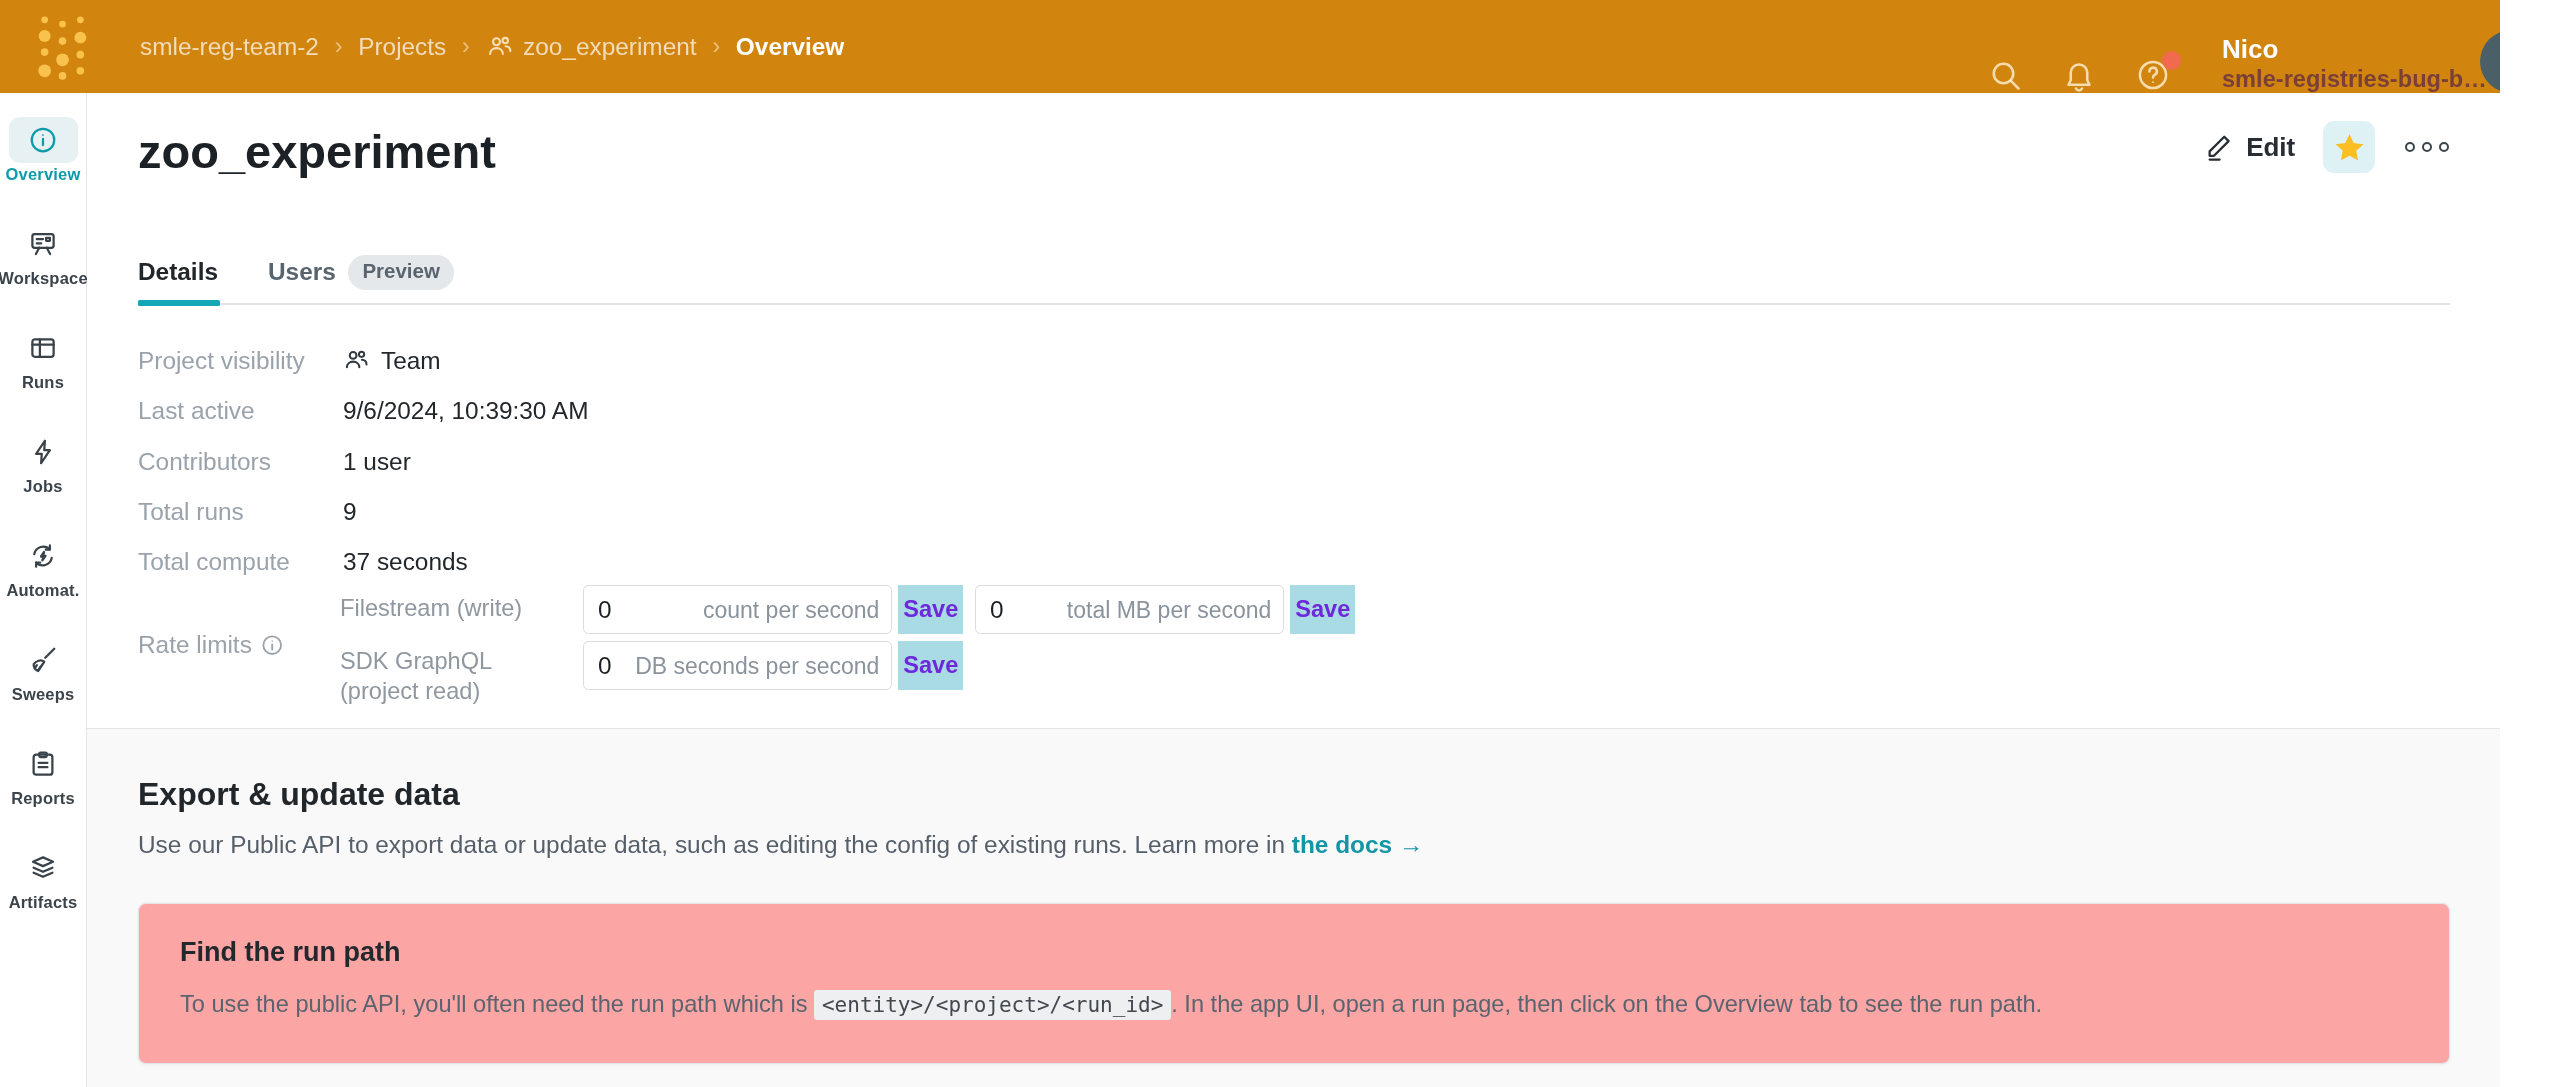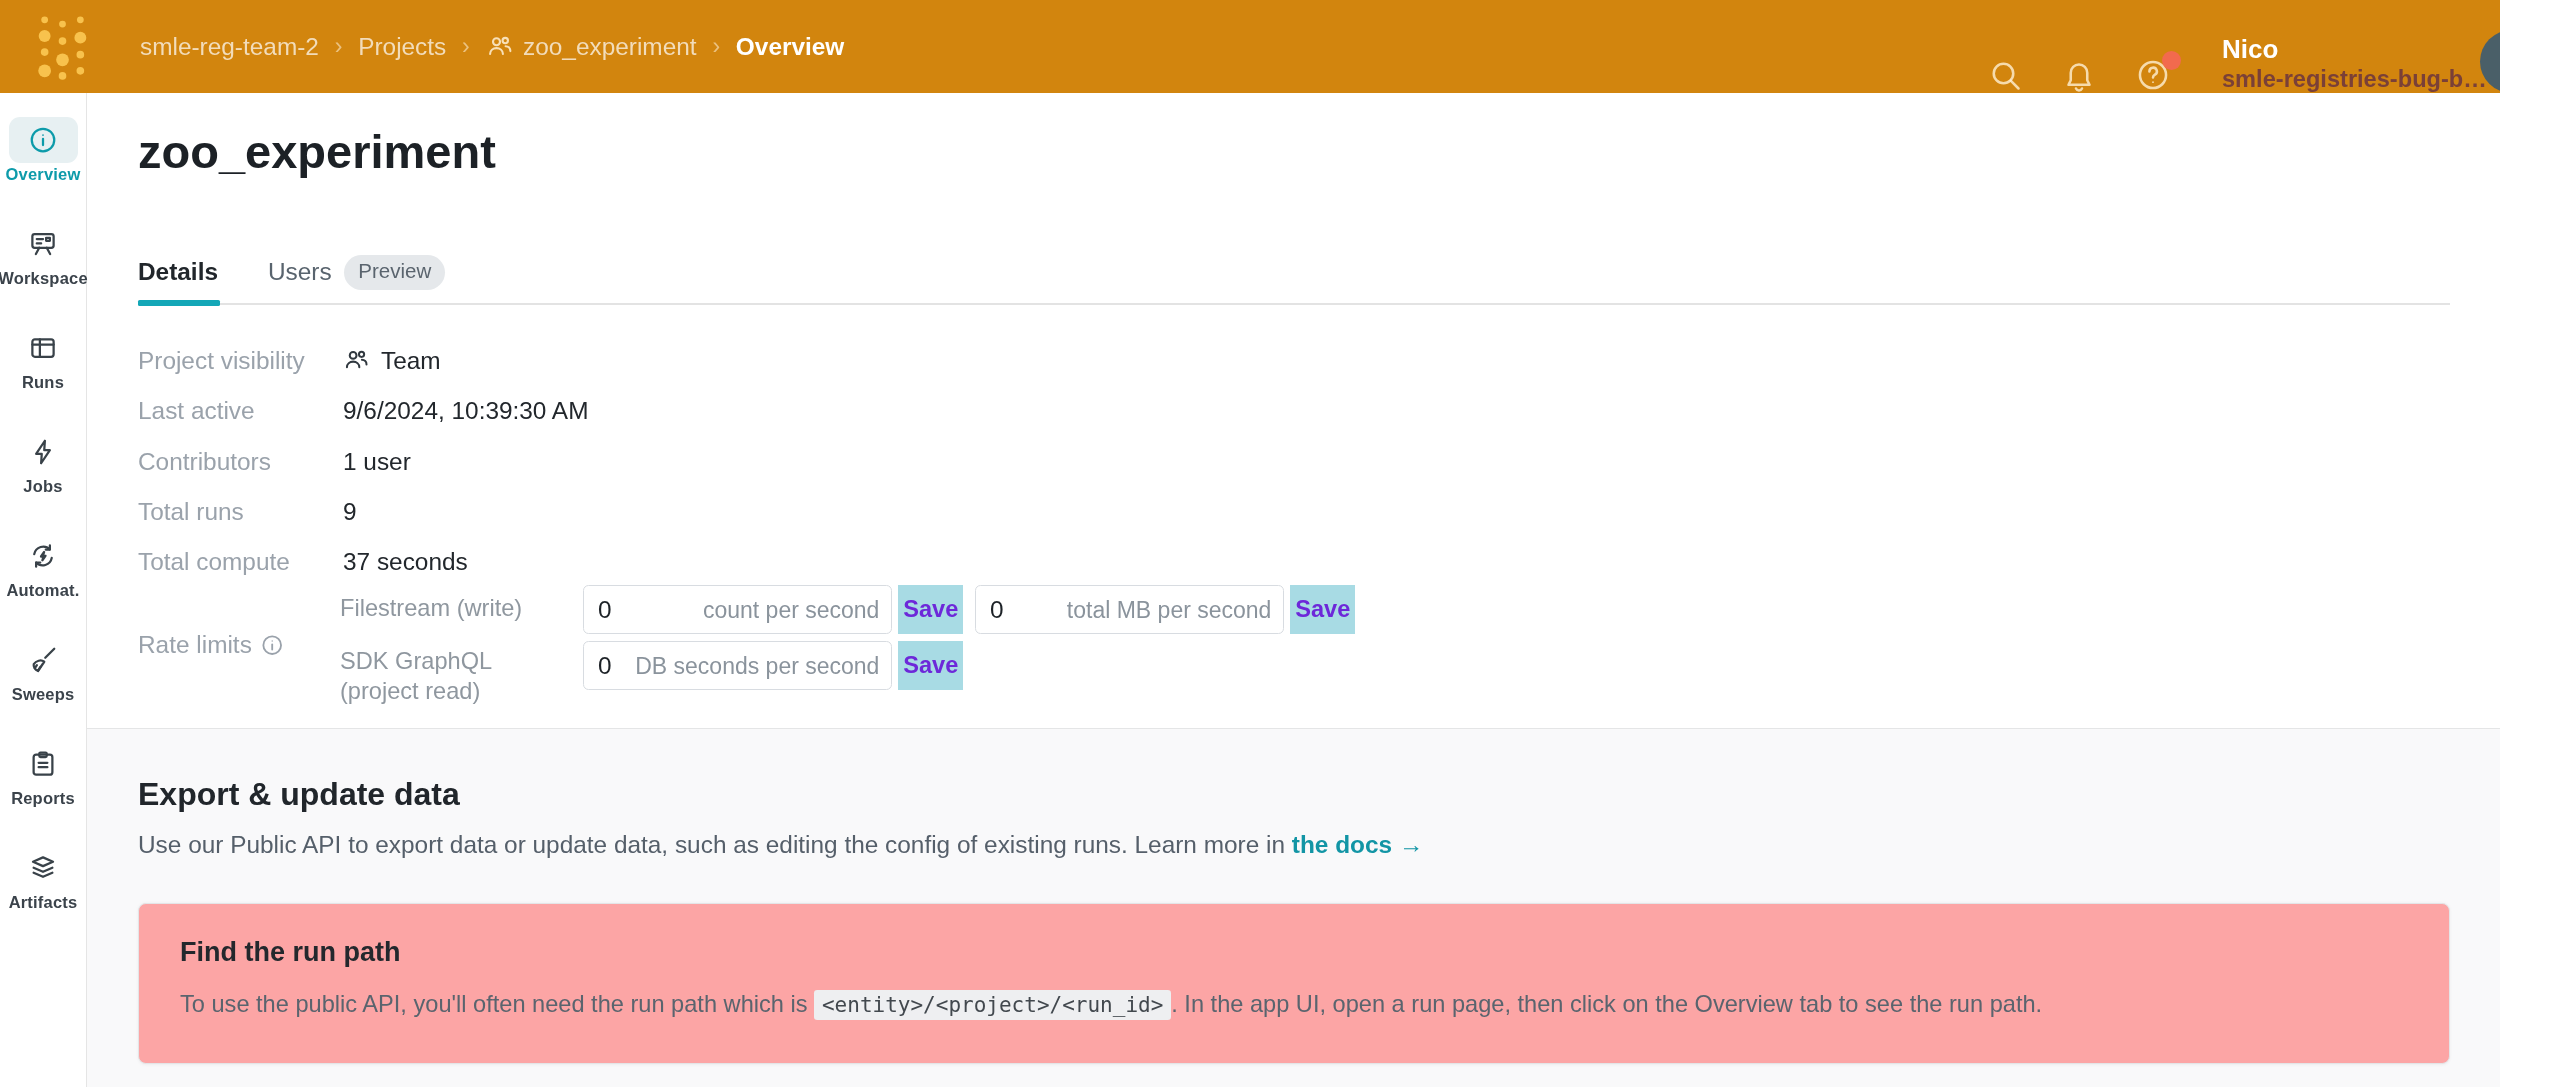--- a/index.html
+++ b/index.html
@@ -43,21 +43,21 @@
   .edit-btn svg { width:30px; height:30px; stroke:#272D33; fill:none; stroke-width:1.8; stroke-linecap:round; stroke-linejoin:round; }
   .star-btn { width:52px; height:52px; border-radius:11px; background:#DEF2F6; display:flex; align-items:center; justify-content:center; cursor:pointer; }
   .star-btn svg { width:35px; height:35px; }
   .dots-btn { display:flex; gap:7px; cursor:pointer; padding:7.9px 1.6px; }
   .dot { width:10.2px; height:10.2px; border:2.4px solid #3A444D; border-radius:50%; }
 
   
   .tabs { position:absolute; left:138px; top:255px; display:flex; align-items:center; gap:50px; }
   .tab { font-size:24.4px; cursor:pointer; display:flex; align-items:center; gap:12.6px; }
   .tab-details { color:#21262B; font-weight:700; }
-  .tab-users { color:#59646E; font-weight:400;text-align:right; }
+  .tab-users { color:#59646E; font-weight:700;text-align:right; }
   .badge { background:#E5E8EB; color:#5A646E; border-radius:787px; font-size:20.5px; line-height:20.5px; padding:6.3px 14px 7.9px; }
   .tabs-border { position:absolute; left:138px; right:50px; top:303px; height:2.4px; background:#E3E3E3; }
   .tab-active-bar { position:absolute; left:138px; top:300px; width:82px; height:5.5px; background:#14A7B7; border-radius:1.6px; }
 
   
   .detail-row { position:absolute; left:138px; display:flex; align-items:flex-end; height:31.5px; }
   .d-label { width:205px; font-size:24.4px; color:#9AA2AB; }
   .d-value { font-size:24.4px; color:#22272C; display:flex; align-items:center; gap:11px; }
   .d-value svg { width:27px; height:27px; stroke:#30383F; fill:none; stroke-width:1.8; stroke-linecap:round; stroke-linejoin:round; }
 
@@ -238,20 +238,39 @@
             <path d="M4.5 11.8L12 15l7.5-3.2"></path>
             <path d="M4.5 15.8L12 19l7.5-3.2"></path>
           </svg>
         </span>
       <span class="side-label">Artifacts</span>
     </div>
   </div>
 
   <h1 class="page-title">zoo_experiment</h1>
 
+  <div class="header-actions">
+    <span class="edit-btn">
+      <svg viewBox="0 0 24 24">
+          <path d="M16.2 3.8l3.5 3.5L8 19H4.5v-3.5L16.2 3.8z"></path>
+          <path d="M4.5 22h8"></path>
+        </svg>
+      <span>Edit</span>
+    </span>
+    <span class="star-btn">
+      <svg viewBox="0 0 24 24">
+          <polygon points="12,2.8 14.9,8.9 21.6,9.7 16.6,14.3 17.9,20.9 12,17.6 6.1,20.9 7.4,14.3 2.4,9.7 9.1,8.9" fill="#FBBF24"></polygon>
+        </svg>
+    </span>
+    <span class="dots-btn">
+      <span class="dot"></span>
+      <span class="dot"></span>
+      <span class="dot"></span>
+    </span>
+  </div>
 
   <div class="tabs">
     <span class="tab tab-details">Details</span>
     <span class="tab tab-users">
       <span>Users</span>
       <span class="badge">Preview</span>
     </span>
   </div>
   <div class="tabs-border"></div>
   <div class="tab-active-bar"></div>

